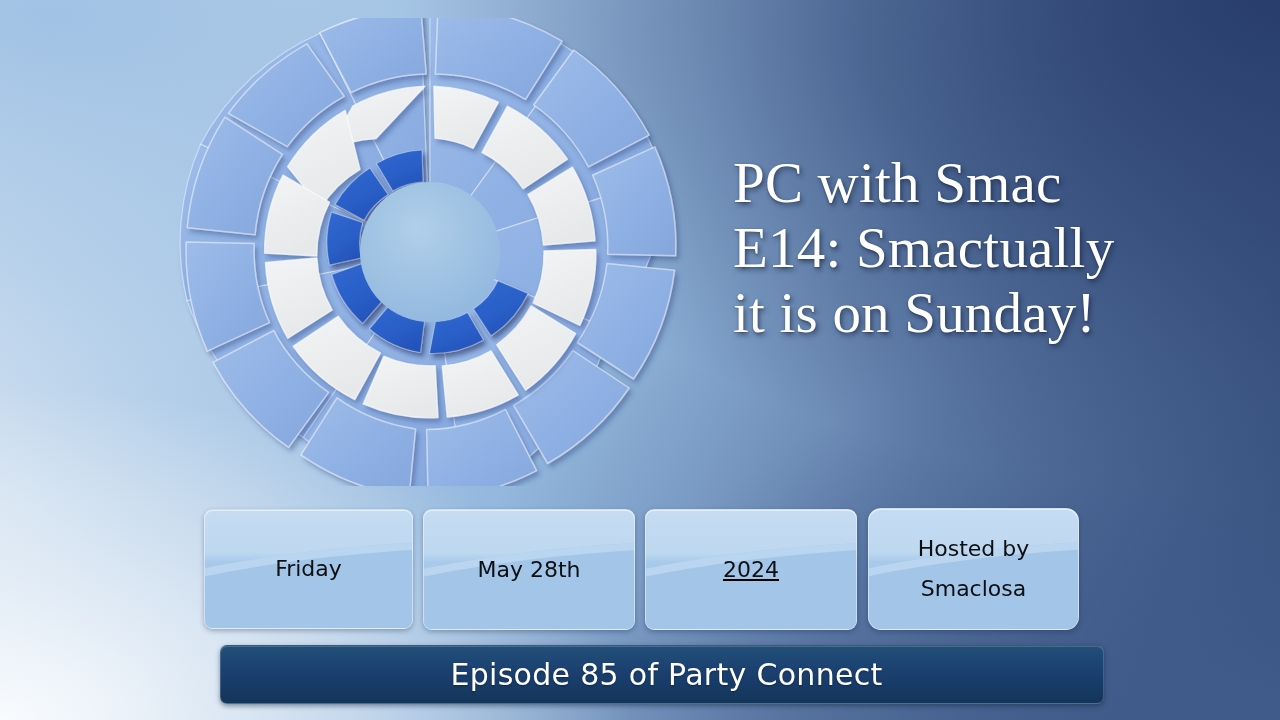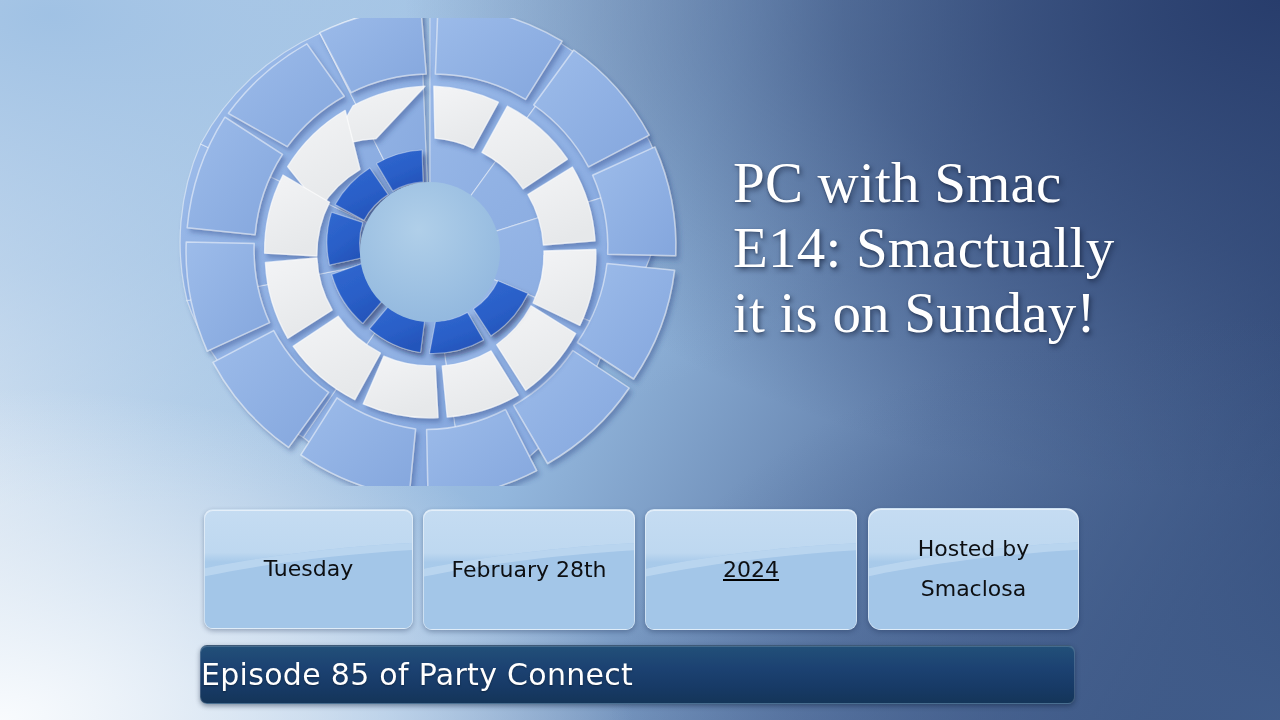--- a/index.html
+++ b/index.html
@@ -75,26 +75,26 @@
     line-height:40px;
     white-space:pre-line;
   }
   #box-1{left:204px;top:509px;width:207px;height:118px;}
   #box-2{left:423px;top:509px;width:210px;height:119px;}
   #box-3{left:645px;top:509px;width:210px;height:119px;text-decoration:underline;}
   #box-4{left:868px;top:508px;width:209px;height:120px;border-radius:13px;}
 
   
   #episode-bar{
-    position:absolute;left:200px;top:645px;width:873px;height:57px;
+    position:absolute;left:220px;top:645px;width:873px;height:57px;
     border-radius:7px;
     background:linear-gradient(180deg,#225079 0%,#1c4272 38%,#173a66 72%,#143559 100%);
     border:1px solid rgba(255,255,255,.18);
     box-shadow:0 2px 5px rgba(14,30,58,.45), inset 0 1px 0 rgba(255,255,255,.16);
-    display:flex;align-items:center;justify-content:flex-start;
+    display:flex;align-items:center;justify-content:center;padding-left:9px;
   }
   #episode-bar .label{
     color:#ffffff;
     font-size:30px;
     font-family:"DejaVu Sans", sans-serif;
     letter-spacing:.3px;
     text-shadow:0 1px 2px rgba(0,0,0,.35);
   }
 </style>
 </head>
@@ -213,29 +213,29 @@
 
   <div id="title">PC with Smac
 E14: Smactually
 it is on Sunday!</div>
 
   <div class="infobox" id="box-1">
     <svg class="wave" viewBox="0 0 230 120" preserveAspectRatio="none">
       <path d="M0 62 C 60 48, 150 36, 230 33 L230 120 L0 120 Z" fill="#a3c6e8"></path>
       <path d="M0 62 C 60 48, 150 36, 230 33 L230 40 C 150 44, 60 56, 0 70 Z" fill="#c0d9f1" opacity="0.75"></path>
     </svg>
-    <span class="label">Tuesday</span>
+    <span class="label">Friday</span>
   </div>
 
   <div class="infobox" id="box-2">
     <svg class="wave" viewBox="0 0 230 120" preserveAspectRatio="none">
       <path d="M0 62 C 60 48, 150 36, 230 33 L230 120 L0 120 Z" fill="#a3c6e8"></path>
       <path d="M0 62 C 60 48, 150 36, 230 33 L230 40 C 150 44, 60 56, 0 70 Z" fill="#c0d9f1" opacity="0.75"></path>
     </svg>
-    <span class="label">February 28th</span>
+    <span class="label">May 28th</span>
   </div>
 
   <div class="infobox" id="box-3">
     <svg class="wave" viewBox="0 0 230 120" preserveAspectRatio="none">
       <path d="M0 62 C 60 48, 150 36, 230 33 L230 120 L0 120 Z" fill="#a3c6e8"></path>
       <path d="M0 62 C 60 48, 150 36, 230 33 L230 40 C 150 44, 60 56, 0 70 Z" fill="#c0d9f1" opacity="0.75"></path>
     </svg>
     <span class="label">2024</span>
   </div>
 

